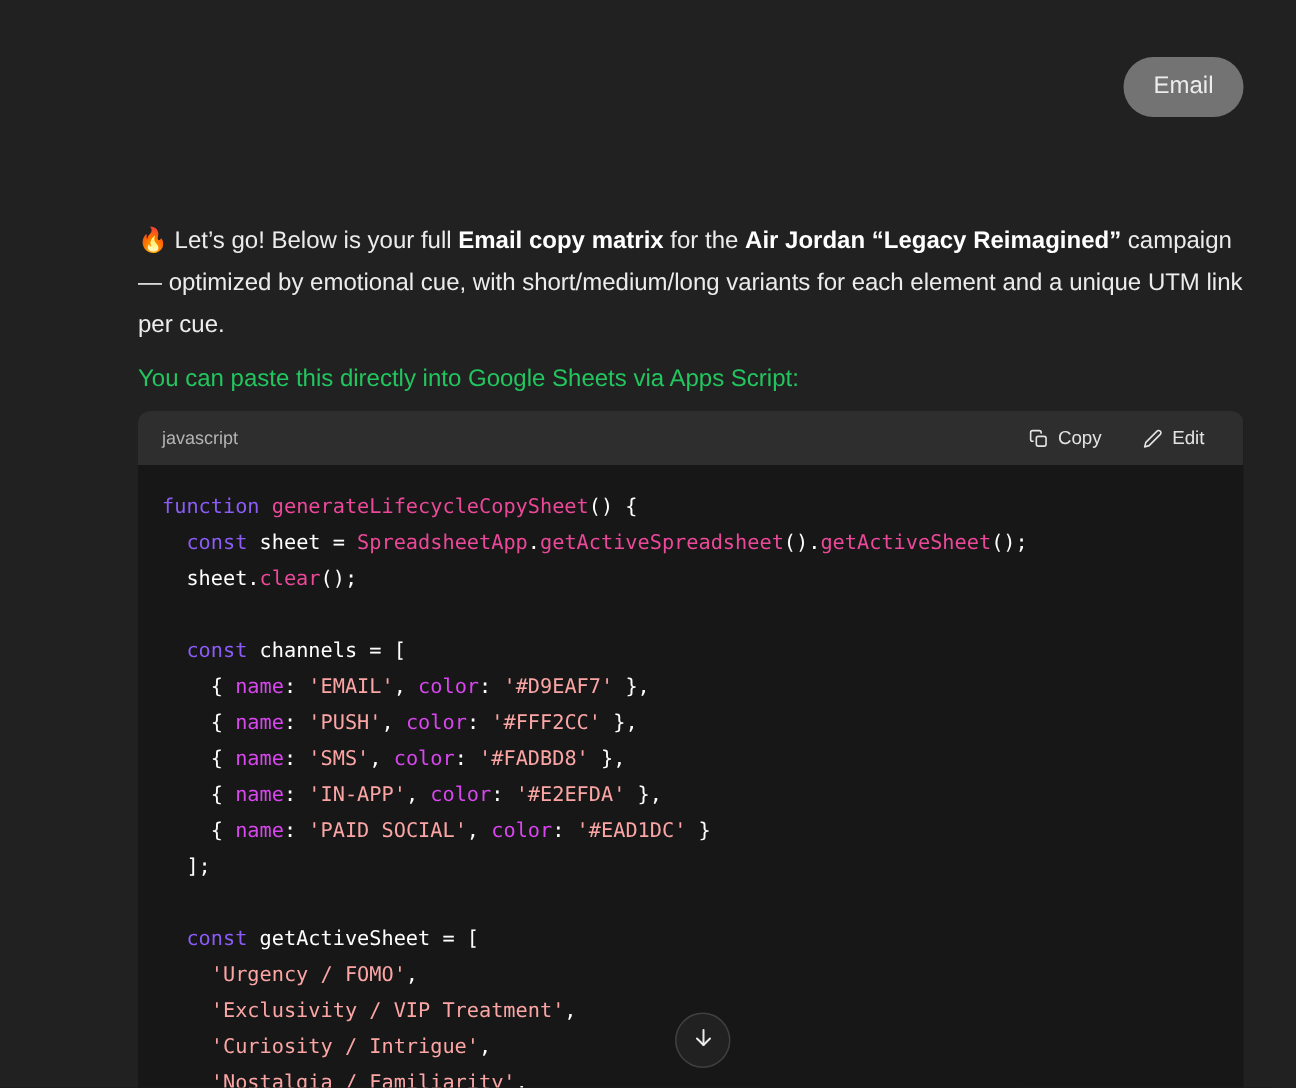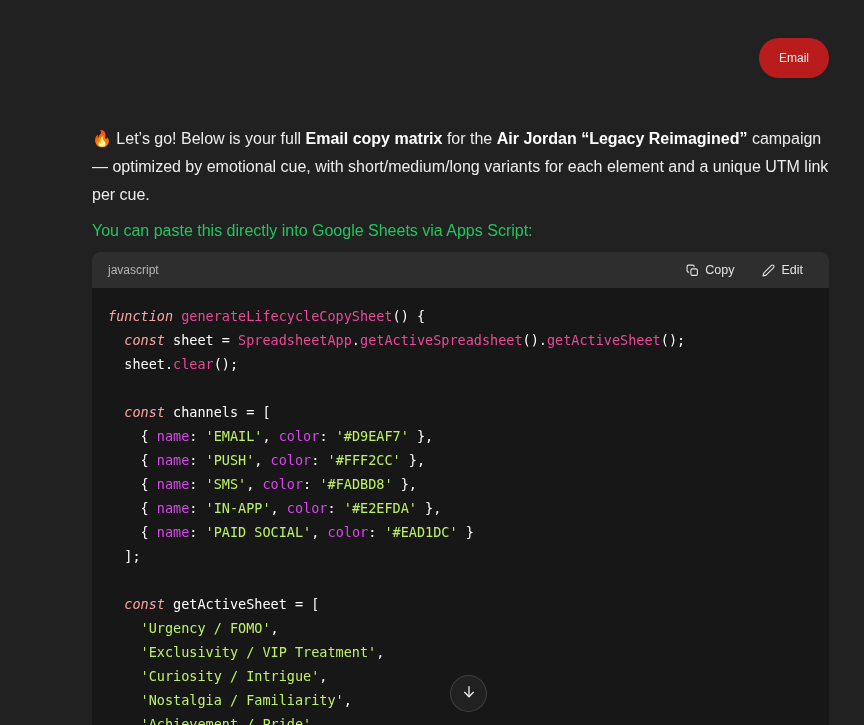--- a/index.html
+++ b/index.html
@@ -9,27 +9,27 @@
     background: #212121;
     font-family: "Liberation Sans", "DejaVu Sans", sans-serif;
   }
   .page { position: relative; width: 864px; height: 725px; background: #212121; }
   .content { position: relative; margin: 0 auto; width: 737px; padding-left: 0; }
   .content { margin-left: 92px; }
 
   
   .bubble-row { display: flex; justify-content: flex-end; padding-top: 38px; }
   .bubble {
-    background: #b91c1c; color: #ececec;
-    font-size: 12px; line-height: 24px;
+    background: #737373; color: #ececec;
+    font-size: 16px; line-height: 24px;
     padding: 8px 20px; border-radius: 24px;
   }
 
   
-  .p1 { margin-top: 47px; color: #ececec; font-size: 16px; line-height: 28px; }
+  .p1 { margin-top: 69px; color: #ececec; font-size: 16px; line-height: 28px; }
   .p1 strong { color: #ffffff; font-weight: 700; }
   .p2 { margin-top: 8px; color: #22c55e; font-size: 16px; line-height: 28px; }
 
   
   .codeblock { margin-top: 7px; border-radius: 8px 8px 0 0; overflow: hidden; background: #171717; }
   .code-header {
     height: 36px; background: #2e2e2e;
     display: flex; align-items: center; justify-content: space-between;
     padding: 0 26px 0 16px;
     gap: 16px;
@@ -47,24 +47,24 @@
 
   .code-body {
     padding: 16px;
     font-family: "DejaVu Sans Mono", "Liberation Mono", monospace;
     font-size: 13.5px; line-height: 24px;
     white-space: pre;
     color: #ffffff;
     height: 437px; 
     overflow: hidden;
   }
-  .tok-kw   { color: #fca5a5; font-style: italic; }
+  .tok-kw   { color: #8b5cf6; }
   .tok-fn   { color: #ec4899; }
   .tok-prop { color: #d946ef; }
-  .tok-str  { color: #bef264; }
+  .tok-str  { color: #fca5a5; }
   .tok-pl   { color: #ffffff; font-weight: 500; }
 
   
   .scroll-btn {
     position: absolute; left: 450px; top: 675px;
     width: 37px; height: 37px; border-radius: 50%;
     background: #212121; border: 1px solid rgba(255,255,255,0.14);
     color: #ececec; cursor: pointer;
     display: flex; align-items: center; justify-content: center;
     z-index: 5;

